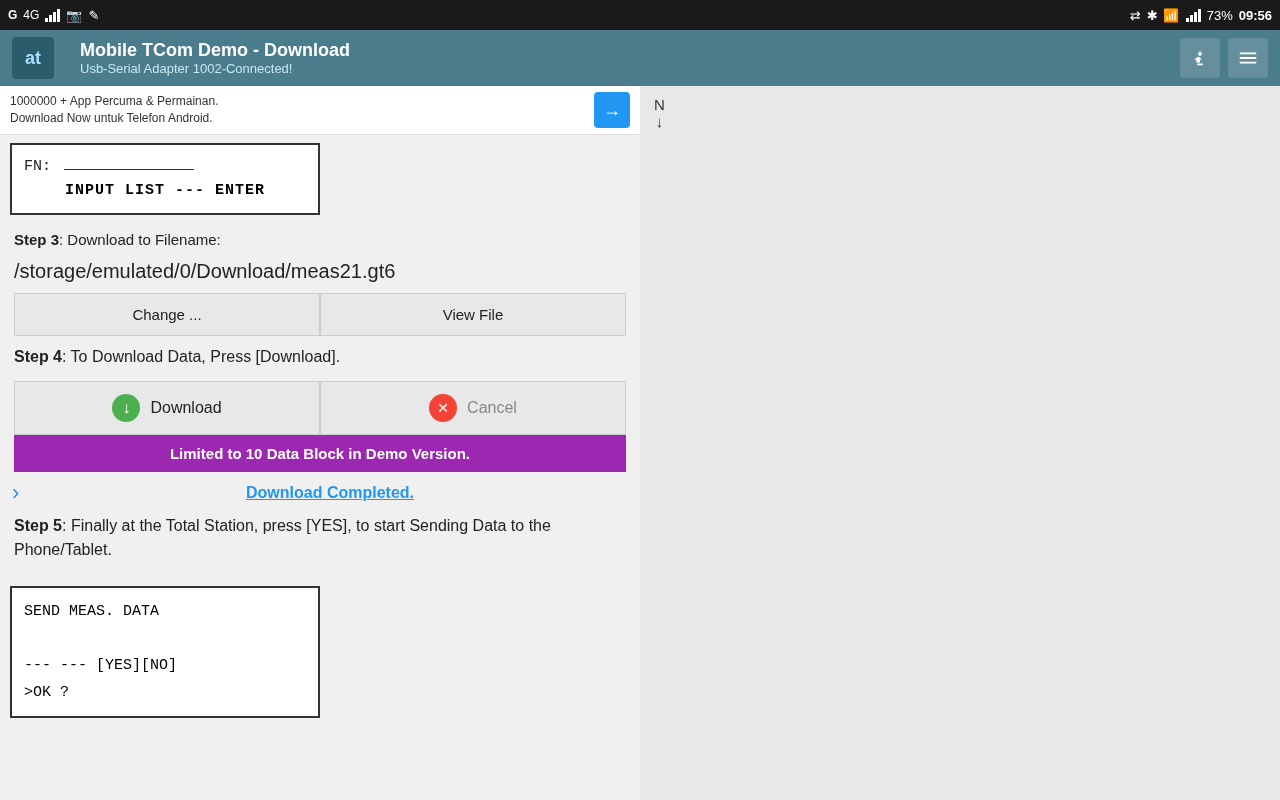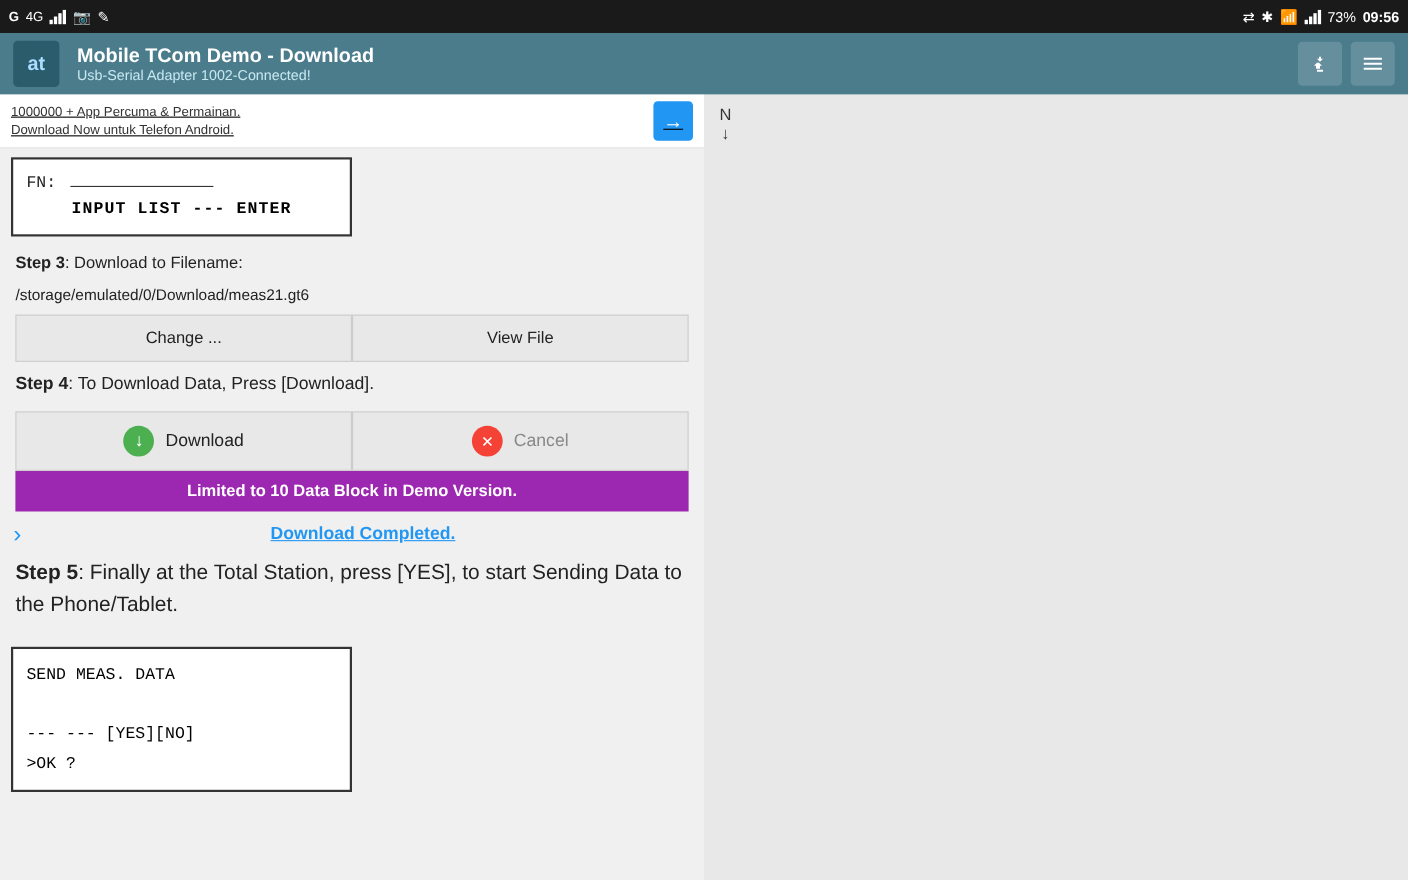--- a/index.html
+++ b/index.html
@@ -35,21 +35,21 @@
       font-size: 13px;
     }
 
     
     .title-bar {
       height: 56px;
       background: #4a7c8c;
       display: flex;
       align-items: center;
       padding: 0 12px;
-      gap: 16px;
+      gap: 26px;
     }
     .title-bar-icon {
       width: 42px;
       height: 42px;
       background: #2a5c6c;
       border-radius: 4px;
       display: flex;
       align-items: center;
       justify-content: center;
       color: #aaddff;
@@ -102,21 +102,20 @@
 
     
     .ad-banner {
       background: white;
       display: flex;
       align-items: center;
       justify-content: space-between;
       padding: 6px 10px;
       margin: 0;
       border-bottom: 1px solid #ddd;
-      text-decoration: underline;
     }
     .ad-text {
       font-size: 12px;
       color: #333;
       line-height: 1.4;
     }
     .ad-arrow-btn {
       background: #2196F3;
       color: white;
       width: 36px;
@@ -163,21 +162,21 @@
     .step-label {
       font-size: 15px;
       color: #222;
       margin-bottom: 12px;
     }
     .step-label strong {
       font-weight: bold;
     }
 
     .filename-path {
-      font-size: 14px;
+      font-size: 20px;
       color: #222;
       margin-bottom: 10px;
     }
 
     .btn-row {
       display: flex;
       gap: 0;
       margin-bottom: 12px;
     }
     .btn-change {
@@ -288,21 +287,21 @@
       text-align: center;
       color: #2196F3;
       font-size: 16px;
       font-weight: bold;
       padding: 12px 0;
       text-decoration: underline;
       cursor: pointer;
     }
 
     .step5-label {
-      font-size: 19px;
+      font-size: 16px;
       color: #222;
       margin-bottom: 8px;
       line-height: 1.5;
     }
 
     .device-screen-bottom {
       margin: 8px 10px;
       border: 2px solid #333;
       background: white;
       padding: 10px 12px;

